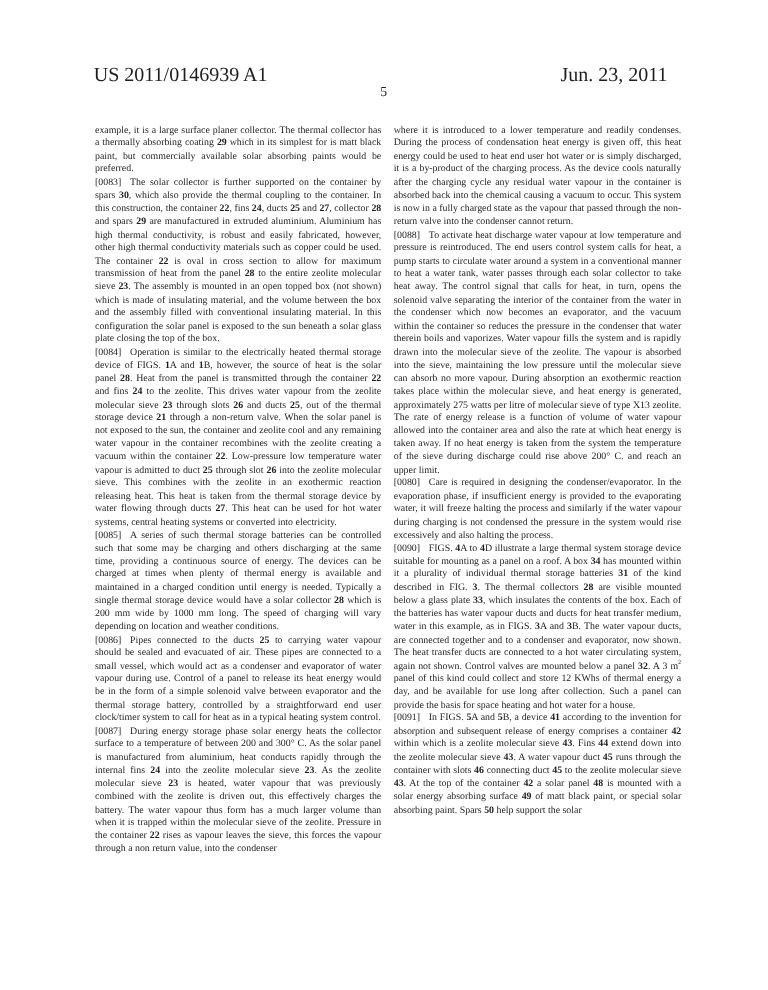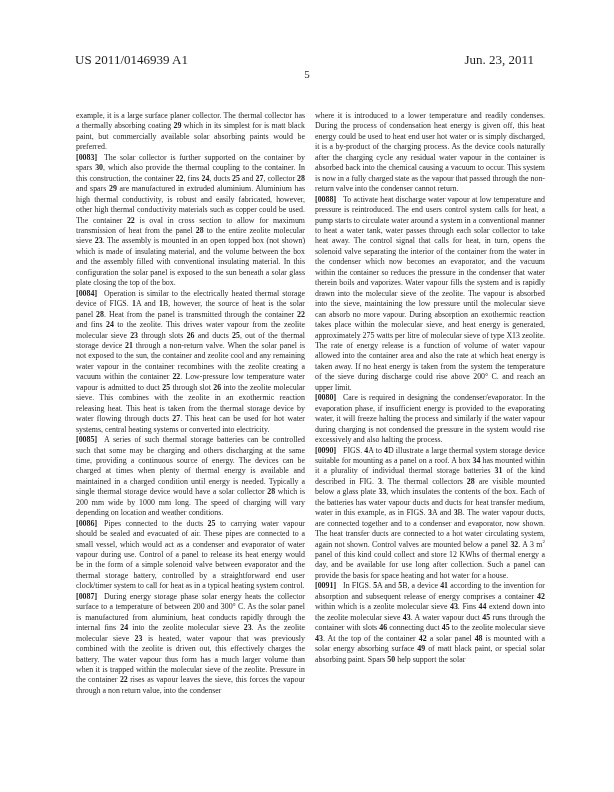--- a/index.html
+++ b/index.html
@@ -1,27 +1,27 @@
 <!DOCTYPE html>
 <html><head>
 <meta charset="utf-8">
 <style>
   html, body { margin: 0; padding: 0; background: #ffffff; }
   body { width: 614px; height: 792px; position: relative; overflow: hidden;
          font-family: "Liberation Serif", "DejaVu Serif", serif; color: #1e1e1e; }
-  .hdr { position: absolute; top: 52px; font-size: 13px; }
+  .hdr { position: absolute; top: 52px; font-size: 16px; }
   .hdr-left { left: 75px; }
   .hdr-right { right: 80px; }
   .pageno { position: absolute; top: 68px; left: 0; width: 614px; text-align: center; font-size: 11px; }
   .col { position: absolute; top: 99px; width: 229px; font-size: 7.9px; line-height: 10.45px;
-         text-align: justify; hyphens: manual; margin-top: 12px; }
+         text-align: justify; hyphens: manual; }
   .col-left { left: 76px; }
   .col-right { left: 315px; width: 230px; }
   .col p { margin: 0; }
-  .pnum { font-weight: bold; margin-right: 7px; }
+  .pnum { font-weight: normal; margin-right: 7px; }
   b { font-weight: bold; }
   sup { font-size: 5px; line-height: 0; }
 </style>
 </head>
 <body>
 
 <div class="hdr hdr-left">US 2011/0146939 A1</div>
 <div class="hdr hdr-right">Jun. 23, 2011</div>
 <div class="pageno">5</div>
 

